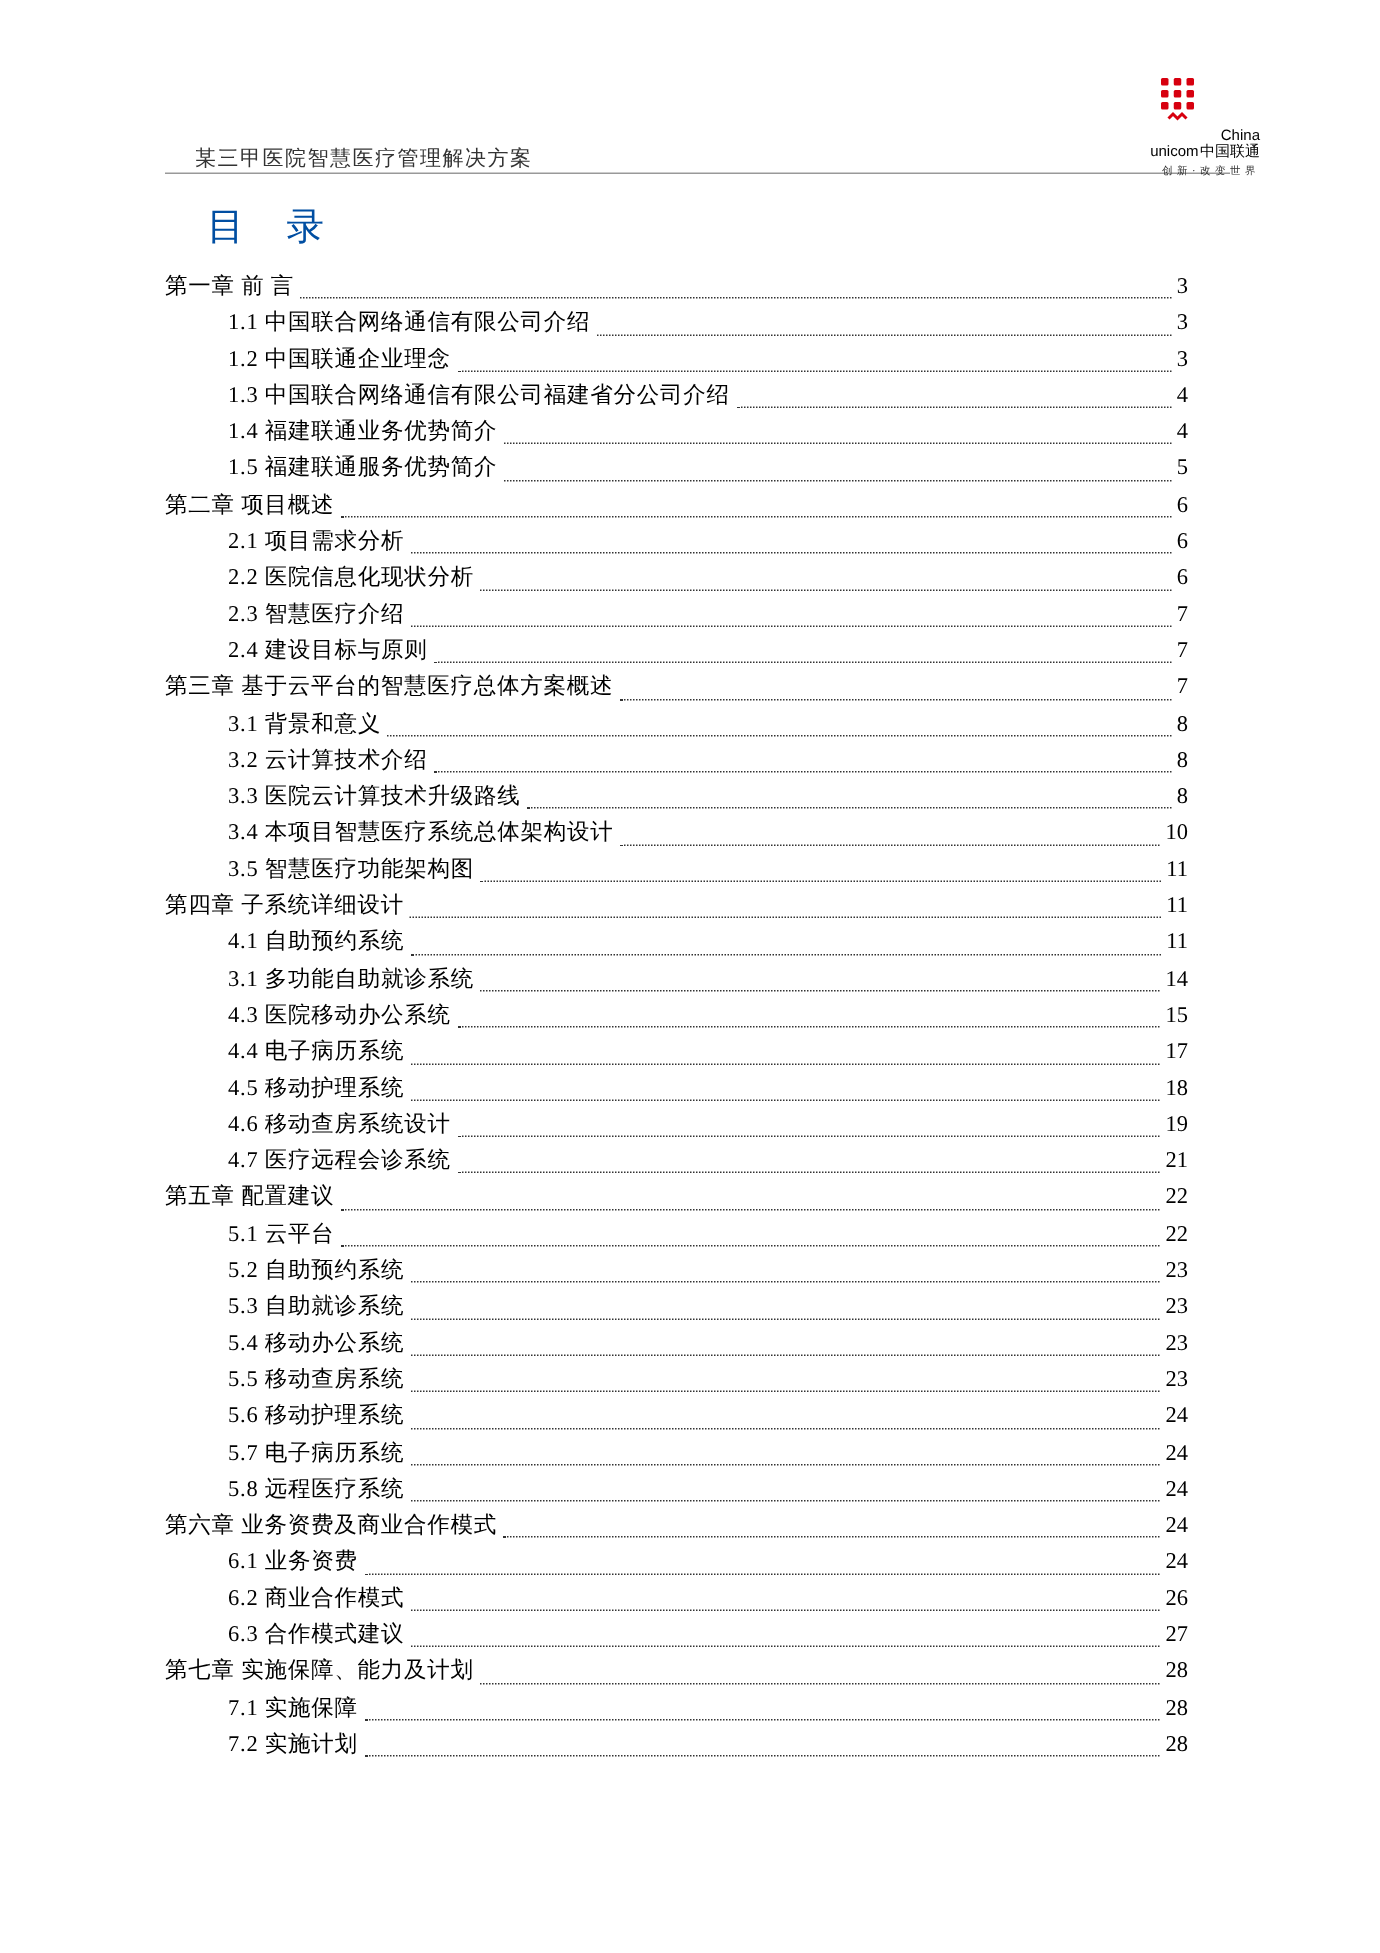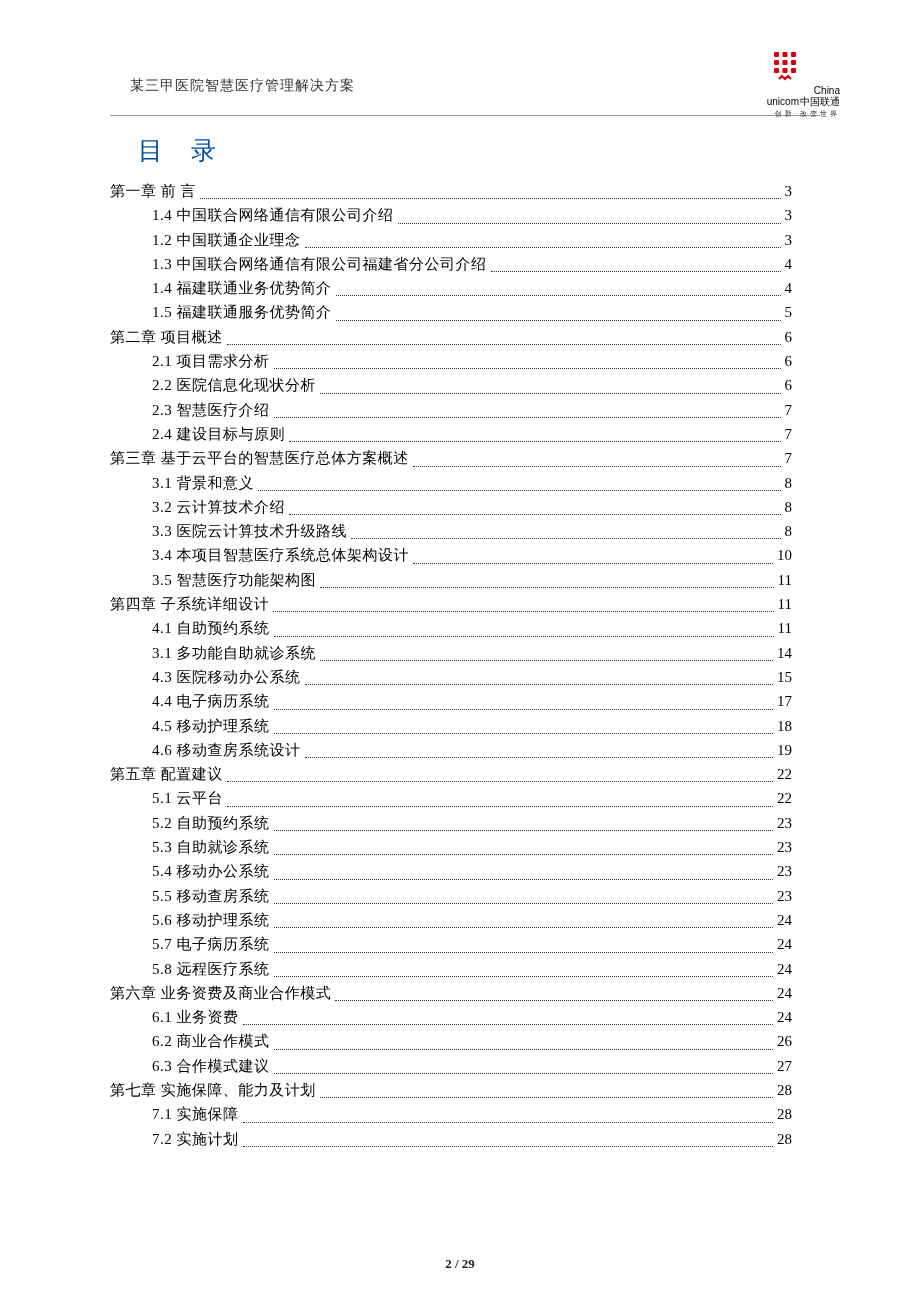--- a/index.html
+++ b/index.html
@@ -18,21 +18,21 @@
   }
   .header {
     position: relative;
     height: 55px;
     border-bottom: 1px solid #999;
     margin-bottom: 18px;
   }
   .header-title {
     position: absolute;
     left: 20px;
-    bottom: 20px;
+    bottom: 0;
     font-size: 14px;
     color: #333;
     letter-spacing: 1px;
   }
   .logo-block {
     position: absolute;
     right: -20px;
     top: -10px;
     width: 110px;
     text-align: right;
@@ -145,21 +145,21 @@
 
   <div class="doc-title">目录</div>
 
   <div class="toc" id="toc">
       <div class="toc-row">
         <span class="toc-label">第一章 前 言</span>
         <span class="dots"></span>
         <span class="toc-pg">3</span>
       </div>
       <div class="toc-row l2">
-        <span class="toc-label">1.4 中国联合网络通信有限公司介绍</span>
+        <span class="toc-label">1.1 中国联合网络通信有限公司介绍</span>
         <span class="dots"></span>
         <span class="toc-pg">3</span>
       </div>
       <div class="toc-row l2">
         <span class="toc-label">1.2 中国联通企业理念</span>
         <span class="dots"></span>
         <span class="toc-pg">3</span>
       </div>
       <div class="toc-row l2">
         <span class="toc-label">1.3 中国联合网络通信有限公司福建省分公司介绍</span>
@@ -259,20 +259,25 @@
       <div class="toc-row l2">
         <span class="toc-label">4.5 移动护理系统</span>
         <span class="dots"></span>
         <span class="toc-pg">18</span>
       </div>
       <div class="toc-row l2">
         <span class="toc-label">4.6 移动查房系统设计</span>
         <span class="dots"></span>
         <span class="toc-pg">19</span>
       </div>
+      <div class="toc-row l2">
+        <span class="toc-label">4.7 医疗远程会诊系统</span>
+        <span class="dots"></span>
+        <span class="toc-pg">21</span>
+      </div>
       <div class="toc-row">
         <span class="toc-label">第五章 配置建议</span>
         <span class="dots"></span>
         <span class="toc-pg">22</span>
       </div>
       <div class="toc-row l2">
         <span class="toc-label">5.1 云平台</span>
         <span class="dots"></span>
         <span class="toc-pg">22</span>
       </div>
@@ -341,15 +346,14 @@
         <span class="dots"></span>
         <span class="toc-pg">28</span>
       </div>
       <div class="toc-row l2">
         <span class="toc-label">7.2 实施计划</span>
         <span class="dots"></span>
         <span class="toc-pg">28</span>
       </div>
     </div>
 
-  <div class="footer">2 / 29</div>
 
 </div>
 
 </body></html>

